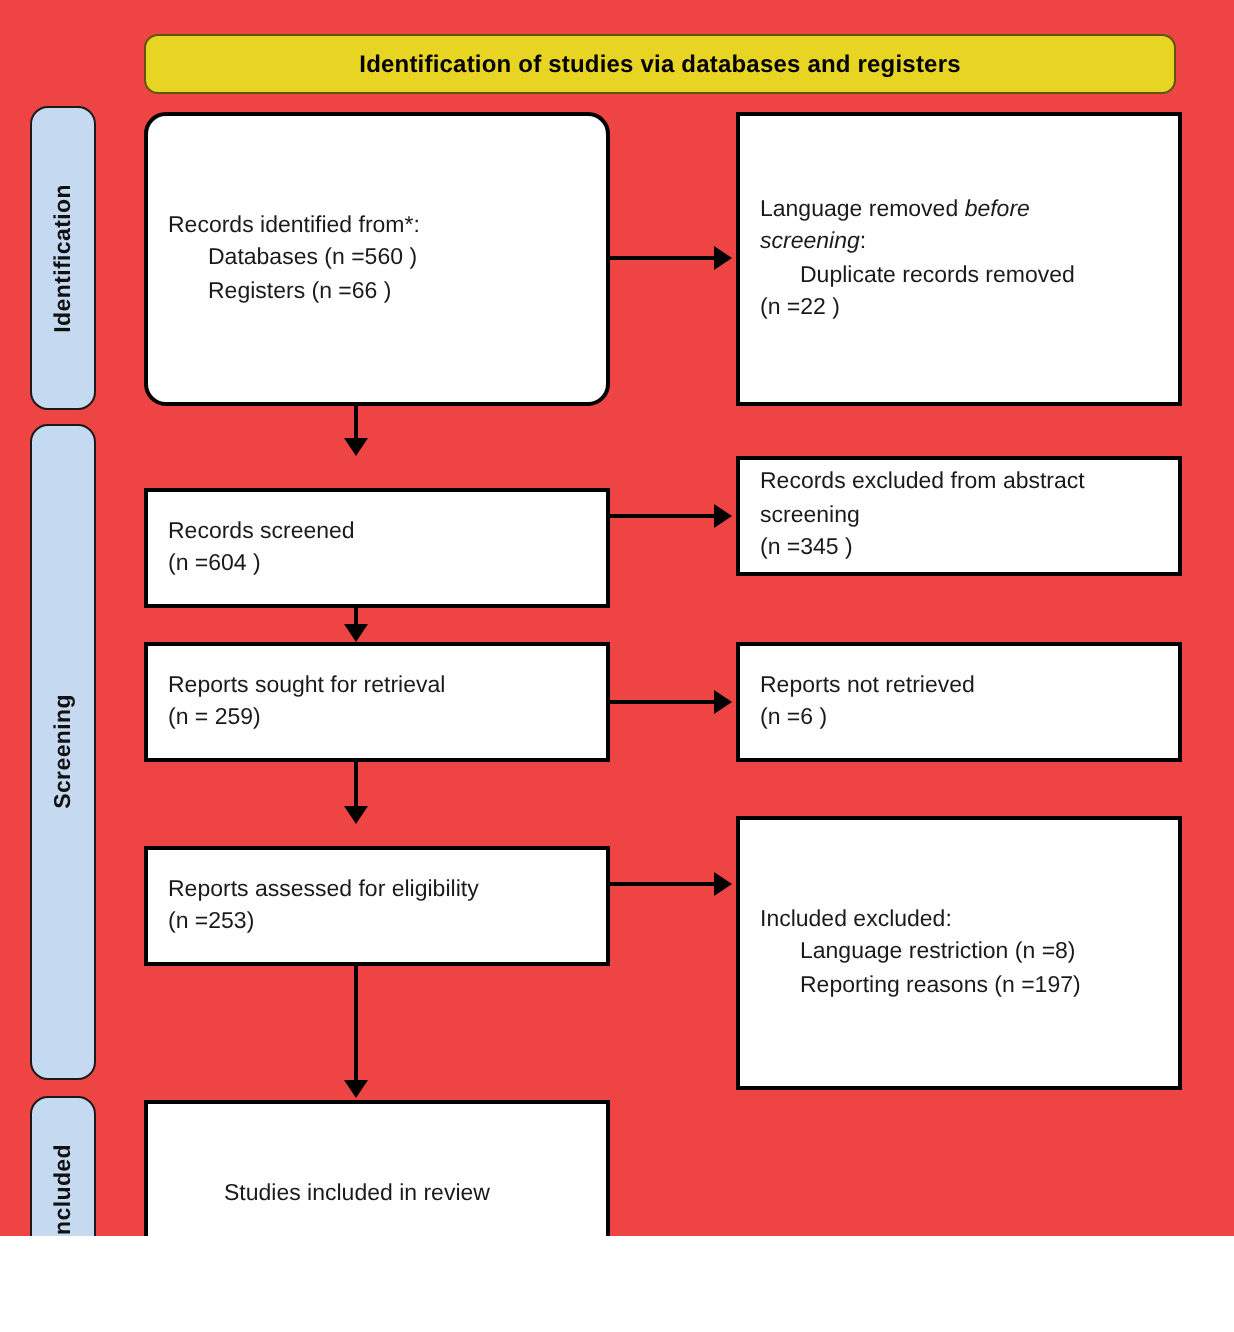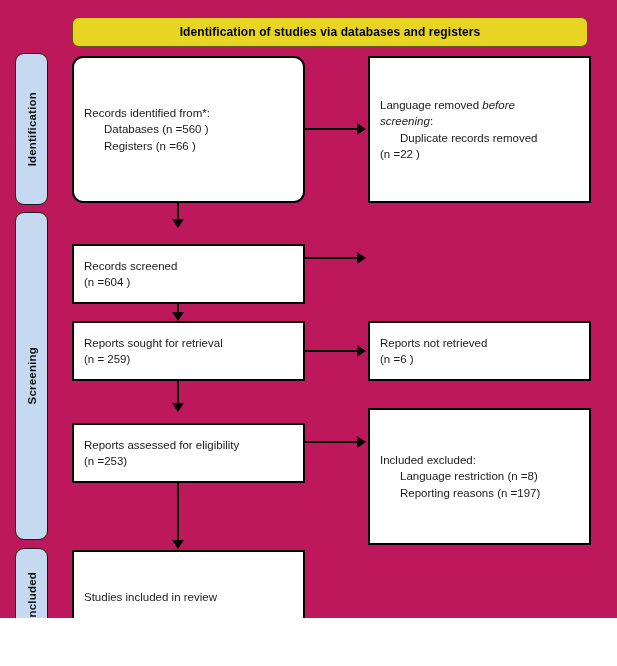--- a/index.html
+++ b/index.html
@@ -7,21 +7,21 @@
     padding: 0;
     background: #ffffff;
   }
   body {
     font-family: "Liberation Sans", sans-serif;
   }
   #canvas {
     position: relative;
     width: 617px;
     height: 618px;
-    background: #be185d;
+    background: #ef4444;
     overflow: hidden;
   }
 
   
   .phase {
     position: absolute;
     box-sizing: border-box;
     background: #c5d9f1;
     border: 1.5px solid #1a1a1a;
     border-radius: 9px;
@@ -168,35 +168,42 @@
     </div>
   </div>
 
   <div class="box" style="left:72px; top:410px; width:233px; height:60px;margin-top:13px;">
     <div class="box-inner">
       <div class="line">Reports assessed for eligibility</div>
       <div class="line">(n =253)</div>
     </div>
   </div>
 
-  <div class="box" style="left:72px; top:550px; width:233px; height:95px;">
+  <div class="box" style="left:72px; top:550px; width:233px; height:95px;padding-left:28px;">
     <div class="box-inner">
       <div class="line">Studies included in review</div>
     </div>
   </div>
 
   <div class="box" style="left:368px; top:56px; width:223px; height:147px;">
     <div class="box-inner">
       <div class="line"><span>Language removed </span><span class="ital">before</span></div>
       <div class="line"><span class="ital">screening</span><span>:</span></div>
       <div class="line indent">Duplicate records removed</div>
       <div class="line">(n =22 )</div>
     </div>
   </div>
 
+  <div class="box" style="left:368px; top:228px; width:223px; height:60px;">
+    <div class="box-inner">
+      <div class="line">Records excluded from abstract</div>
+      <div class="line">screening</div>
+      <div class="line">(n =345 )</div>
+    </div>
+  </div>
 
   <div class="box" style="left:368px; top:321px; width:223px; height:60px;">
     <div class="box-inner">
       <div class="line">Reports not retrieved</div>
       <div class="line">(n =6 )</div>
     </div>
   </div>
 
   <div class="box" style="left:368px; top:408px; width:223px; height:137px;">
     <div class="box-inner">

